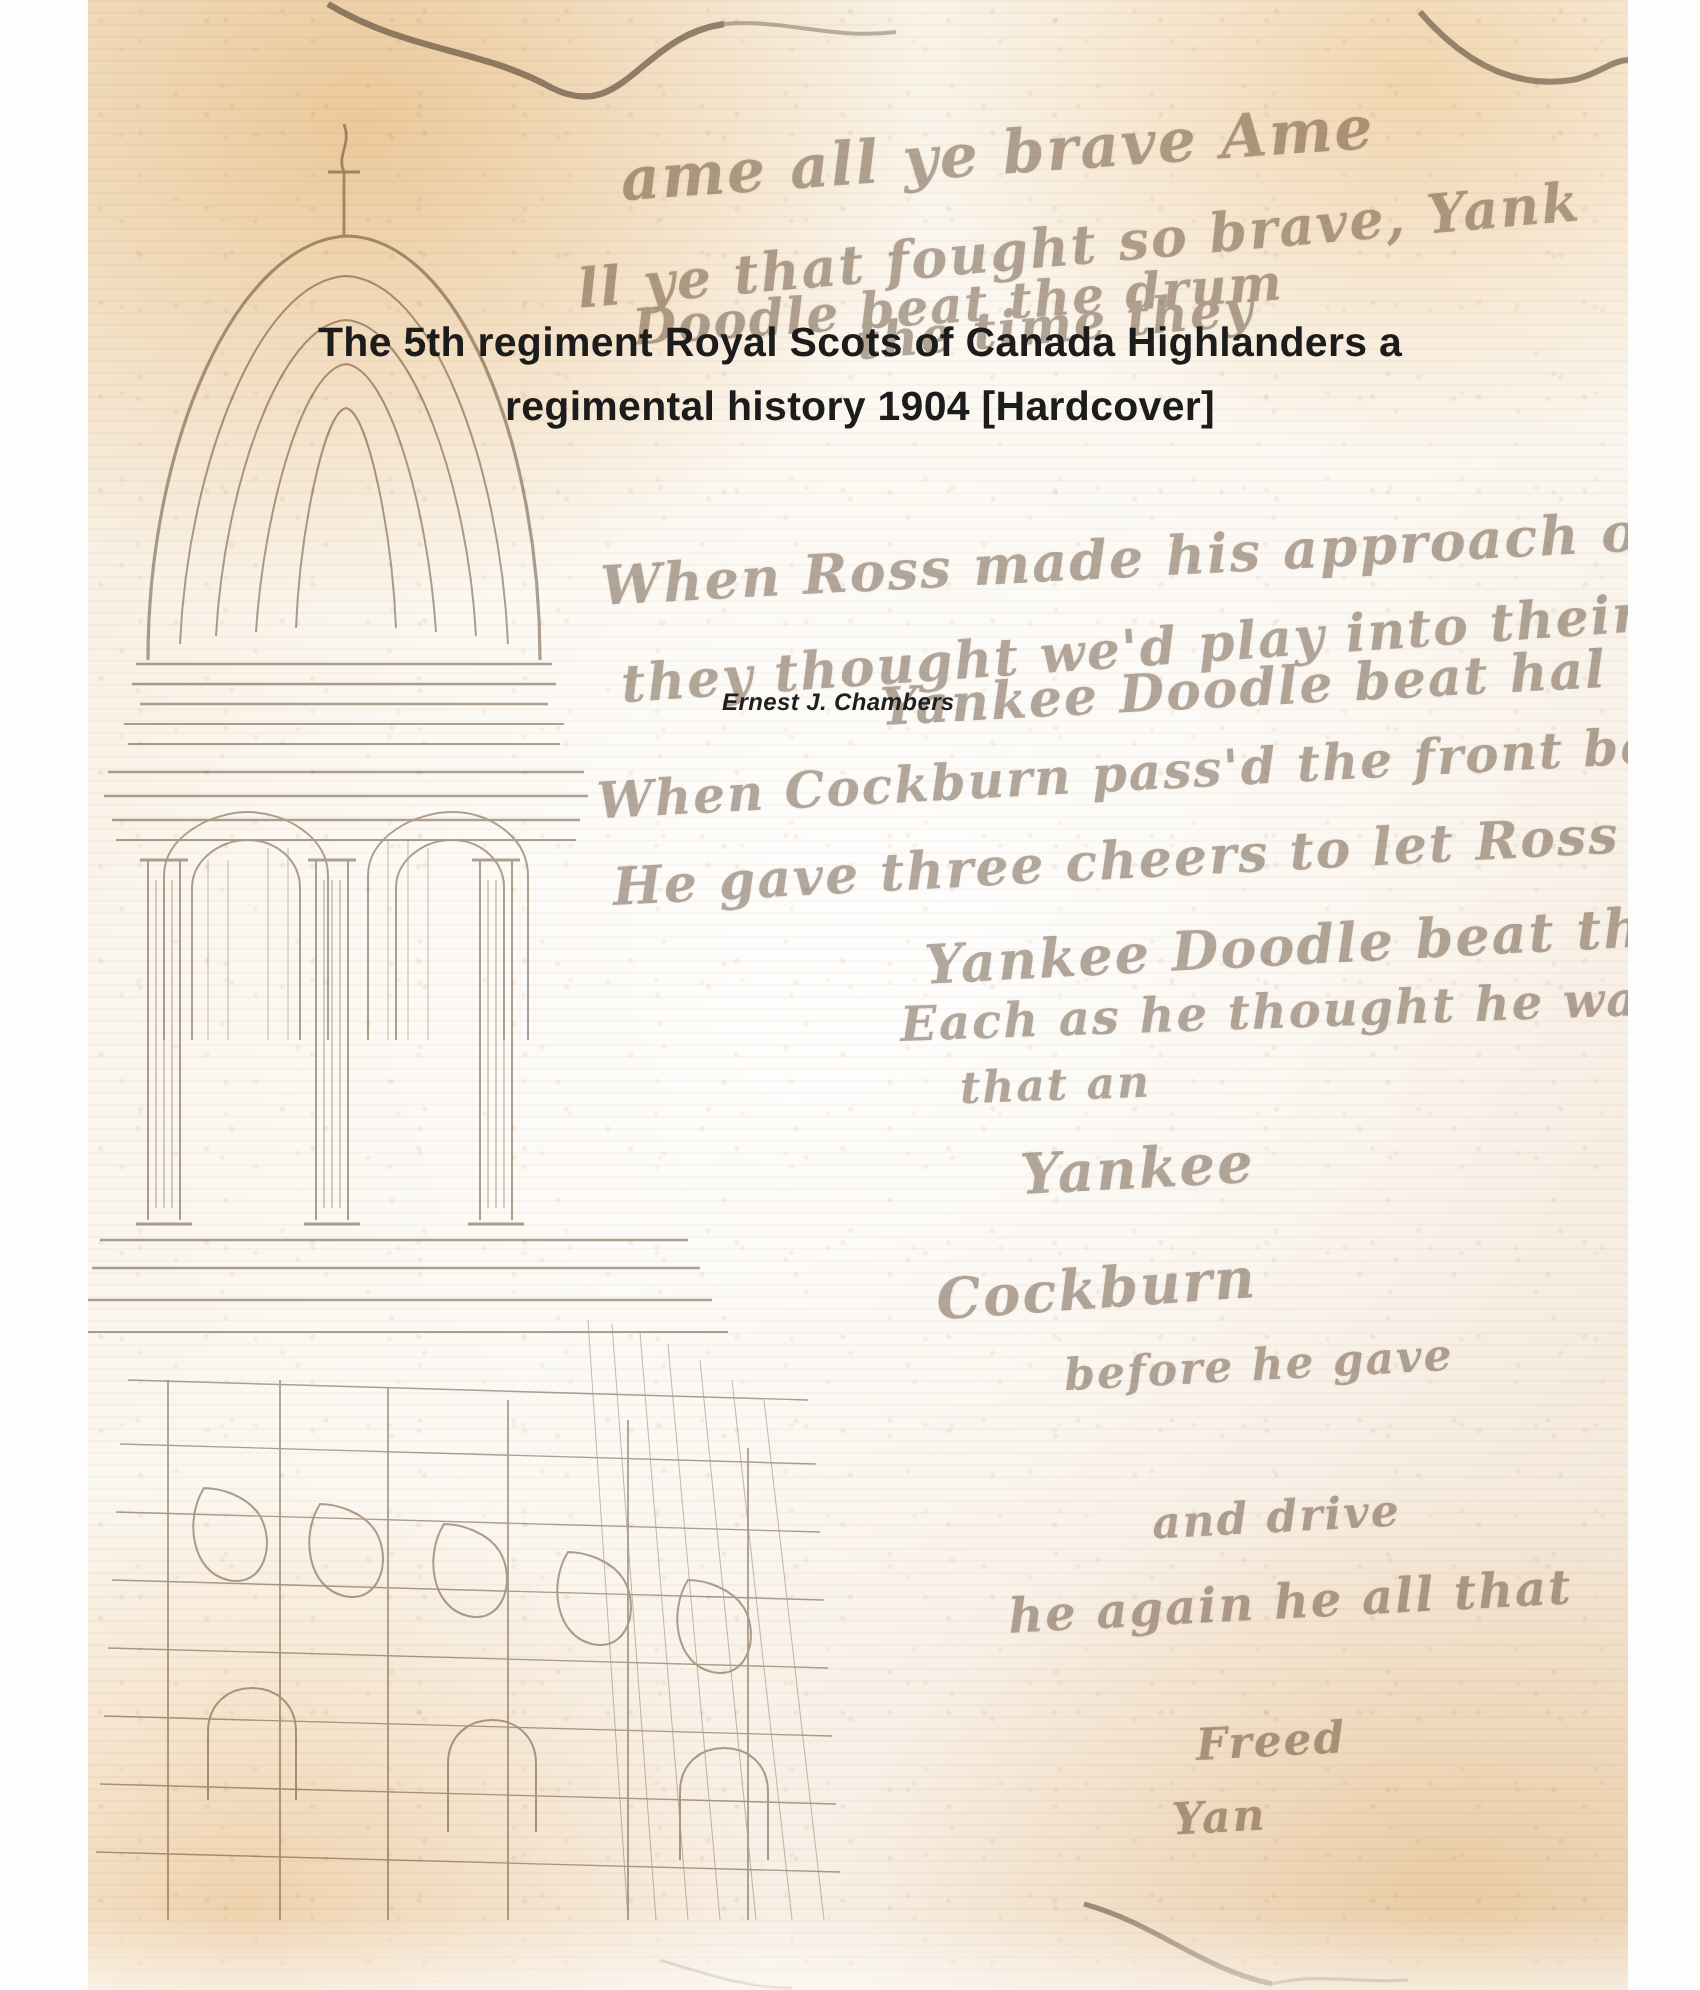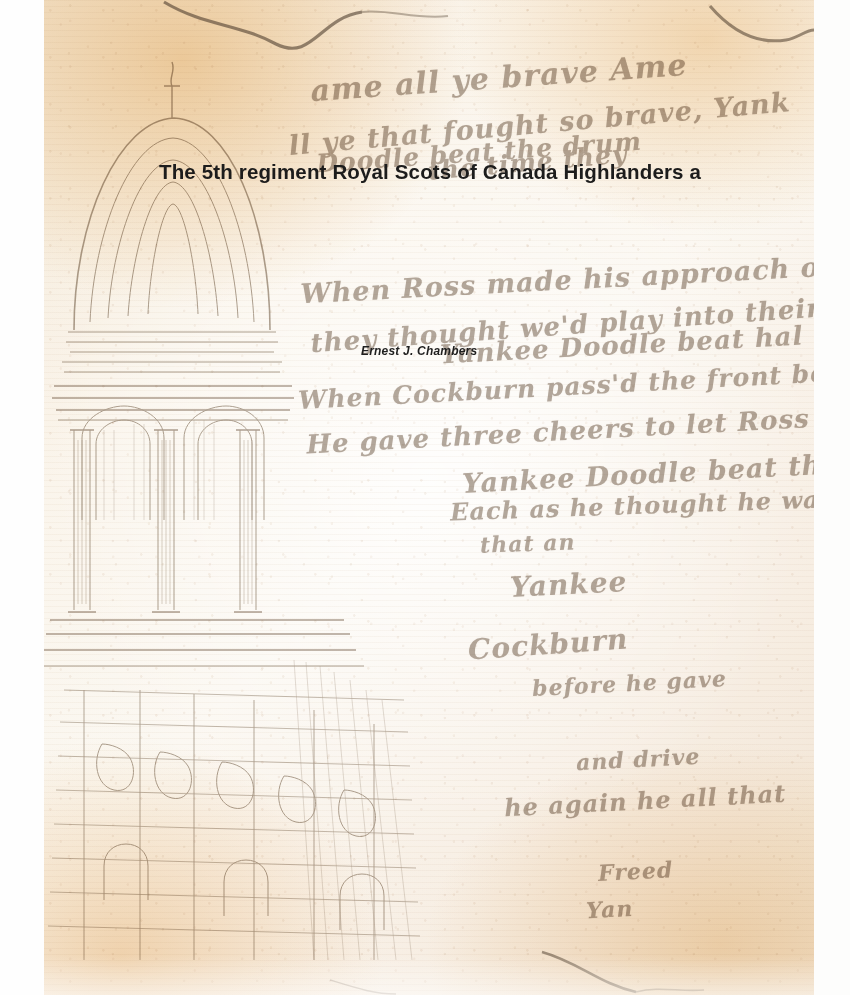--- a/index.html
+++ b/index.html
@@ -266,20 +266,21 @@
     <path d="M120 2 C160 26 196 24 232 44 C268 62 276 18 318 12" stroke-width="3.2" opacity="0.8"></path>
     <path d="M318 12 C346 9 372 20 404 16" stroke-width="2" opacity="0.5"></path>
     <path d="M666 6 C690 34 716 44 742 40 C754 38 762 30 770 30" stroke-width="3" opacity="0.75"></path>
     <path d="M498 952 C534 962 556 984 592 992" stroke-width="2.6" opacity="0.7"></path>
     <path d="M592 992 C616 986 634 992 660 990" stroke-width="1.6" opacity="0.45"></path>
     <path d="M286 980 C312 988 330 994 352 994" stroke-width="1.4" opacity="0.35"></path>
   </svg>
 
   <div class="title-block">
     <div class="book-title">The 5th regiment Royal Scots of Canada Highlanders a</div>
+    <div class="book-title">regimental history 1904 [Hardcover]</div>
   </div>
 
   <div class="author">Ernest J. Chambers</div>
 
   <div class="bottom-fade"></div>
   <div class="left-margin"></div>
   <div class="right-margin"></div>
 </div>
 
 </body></html>

